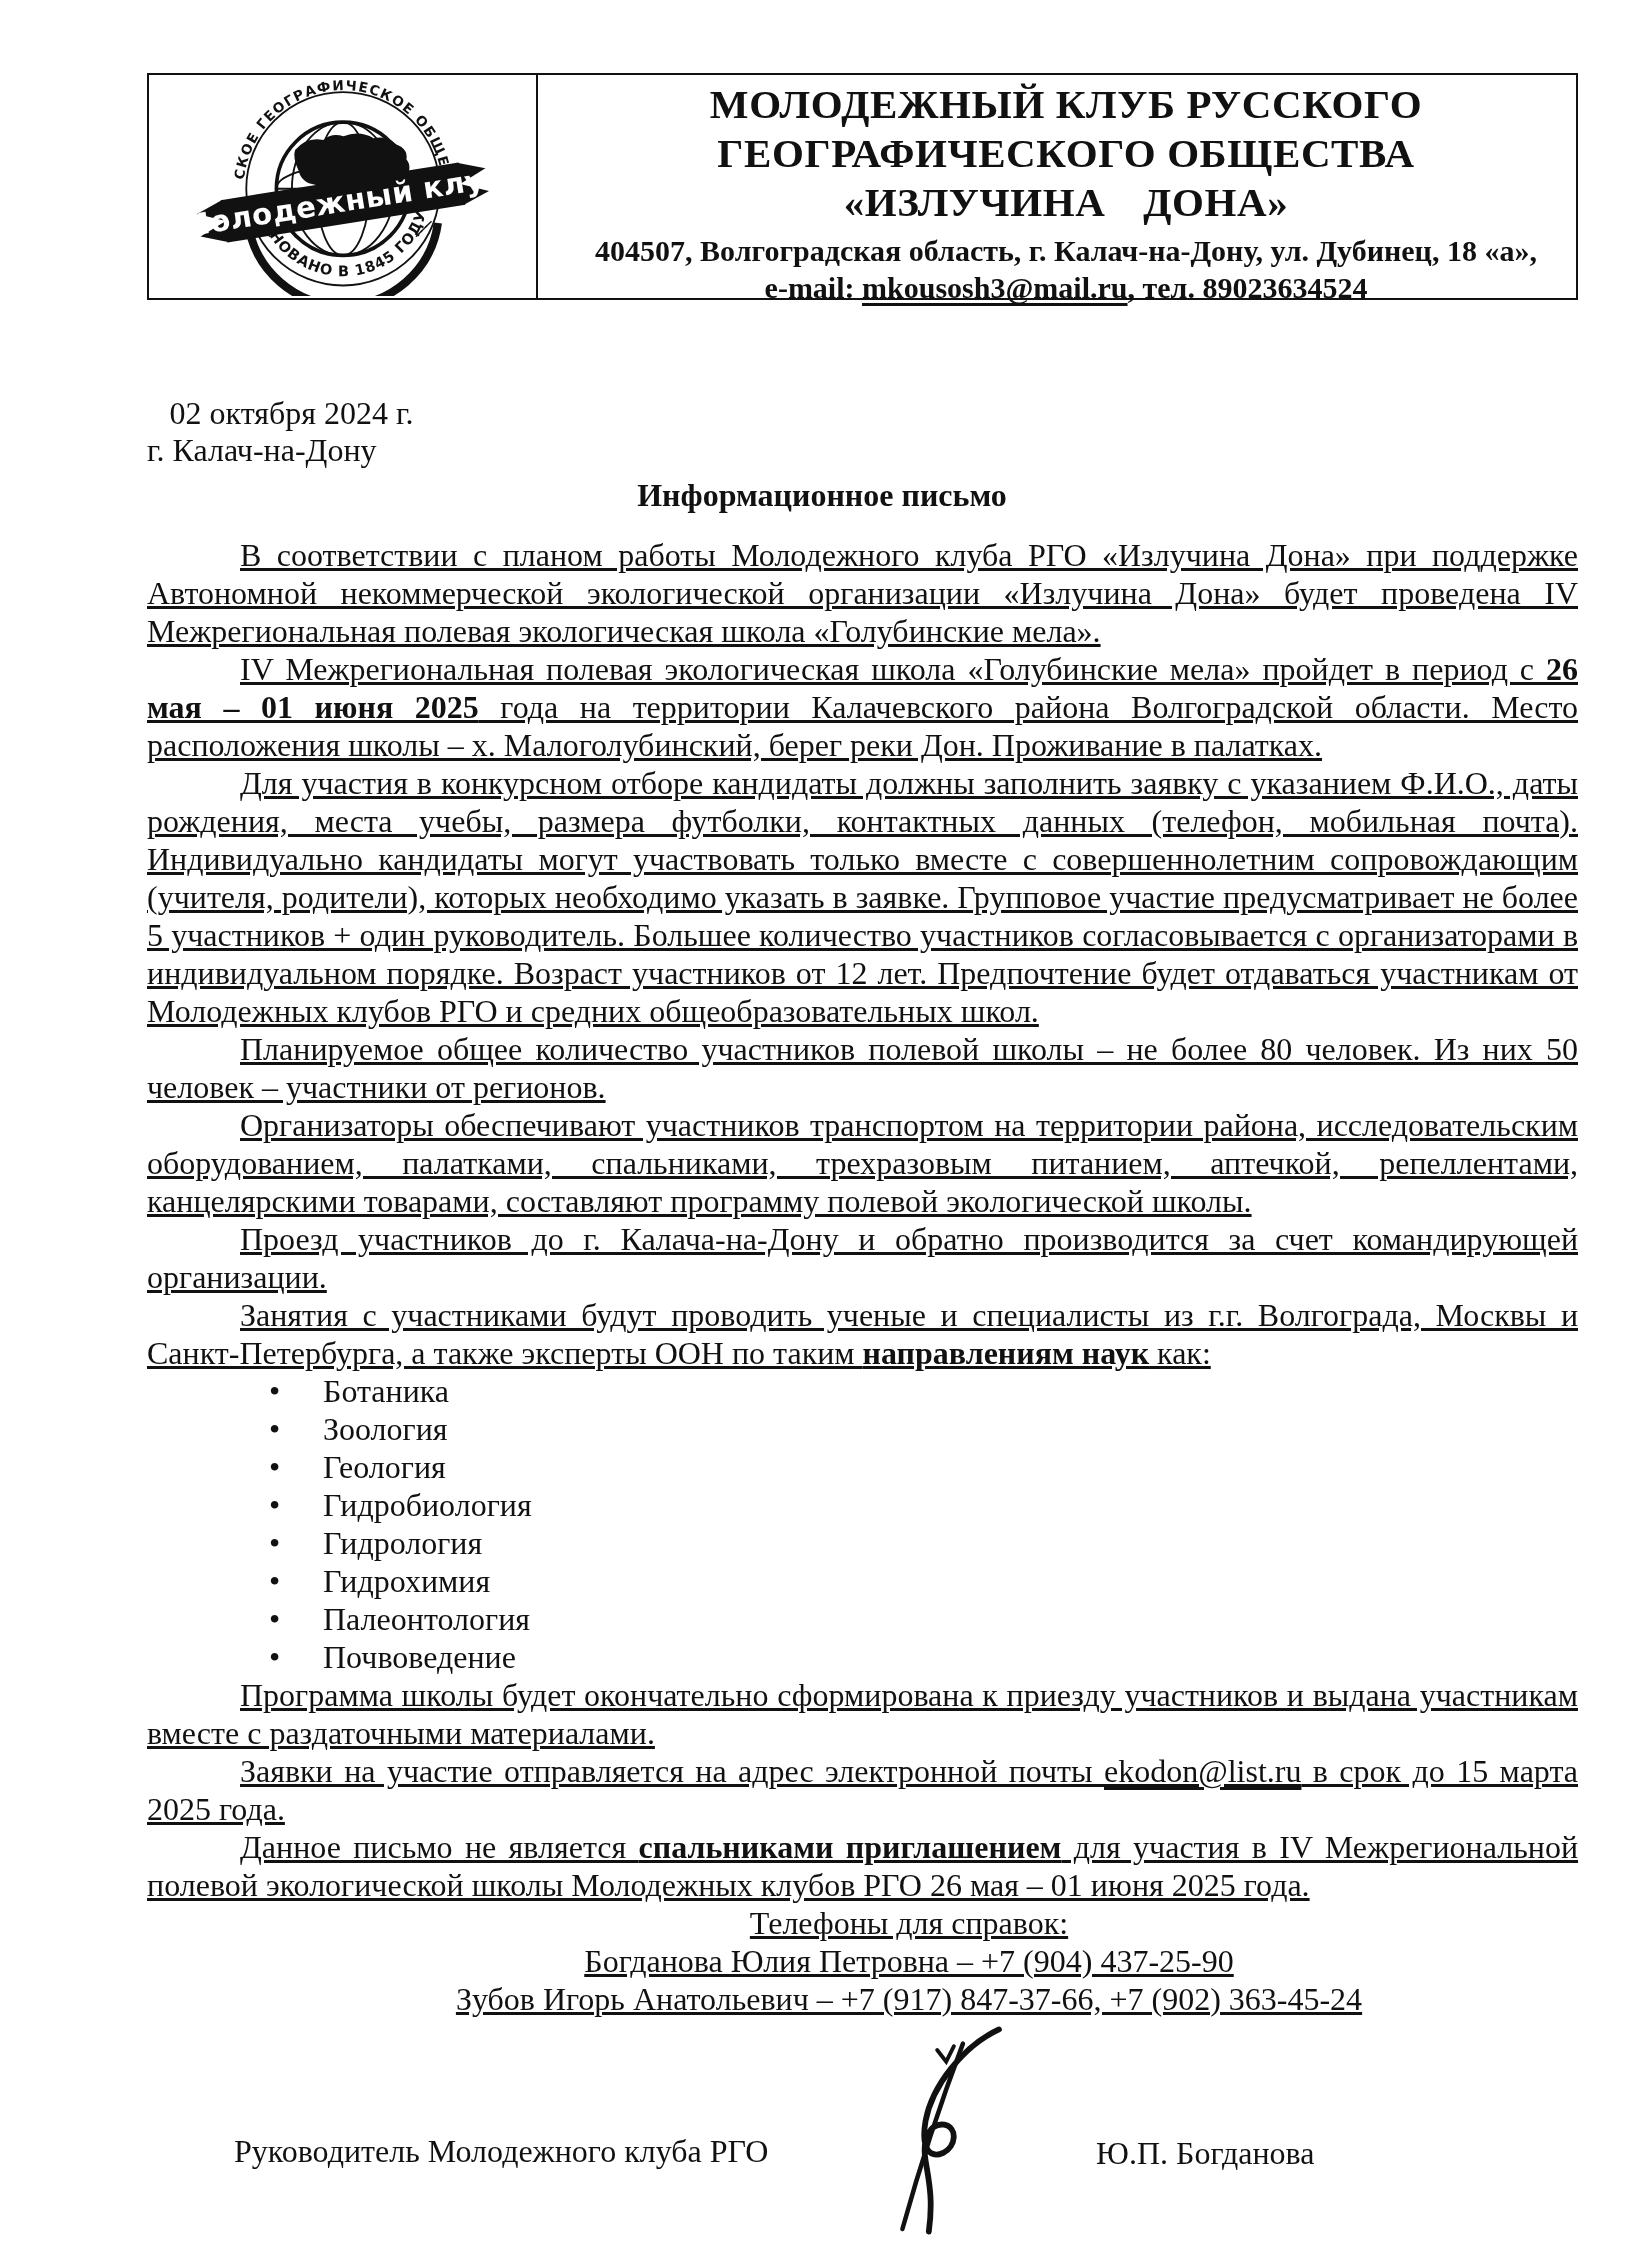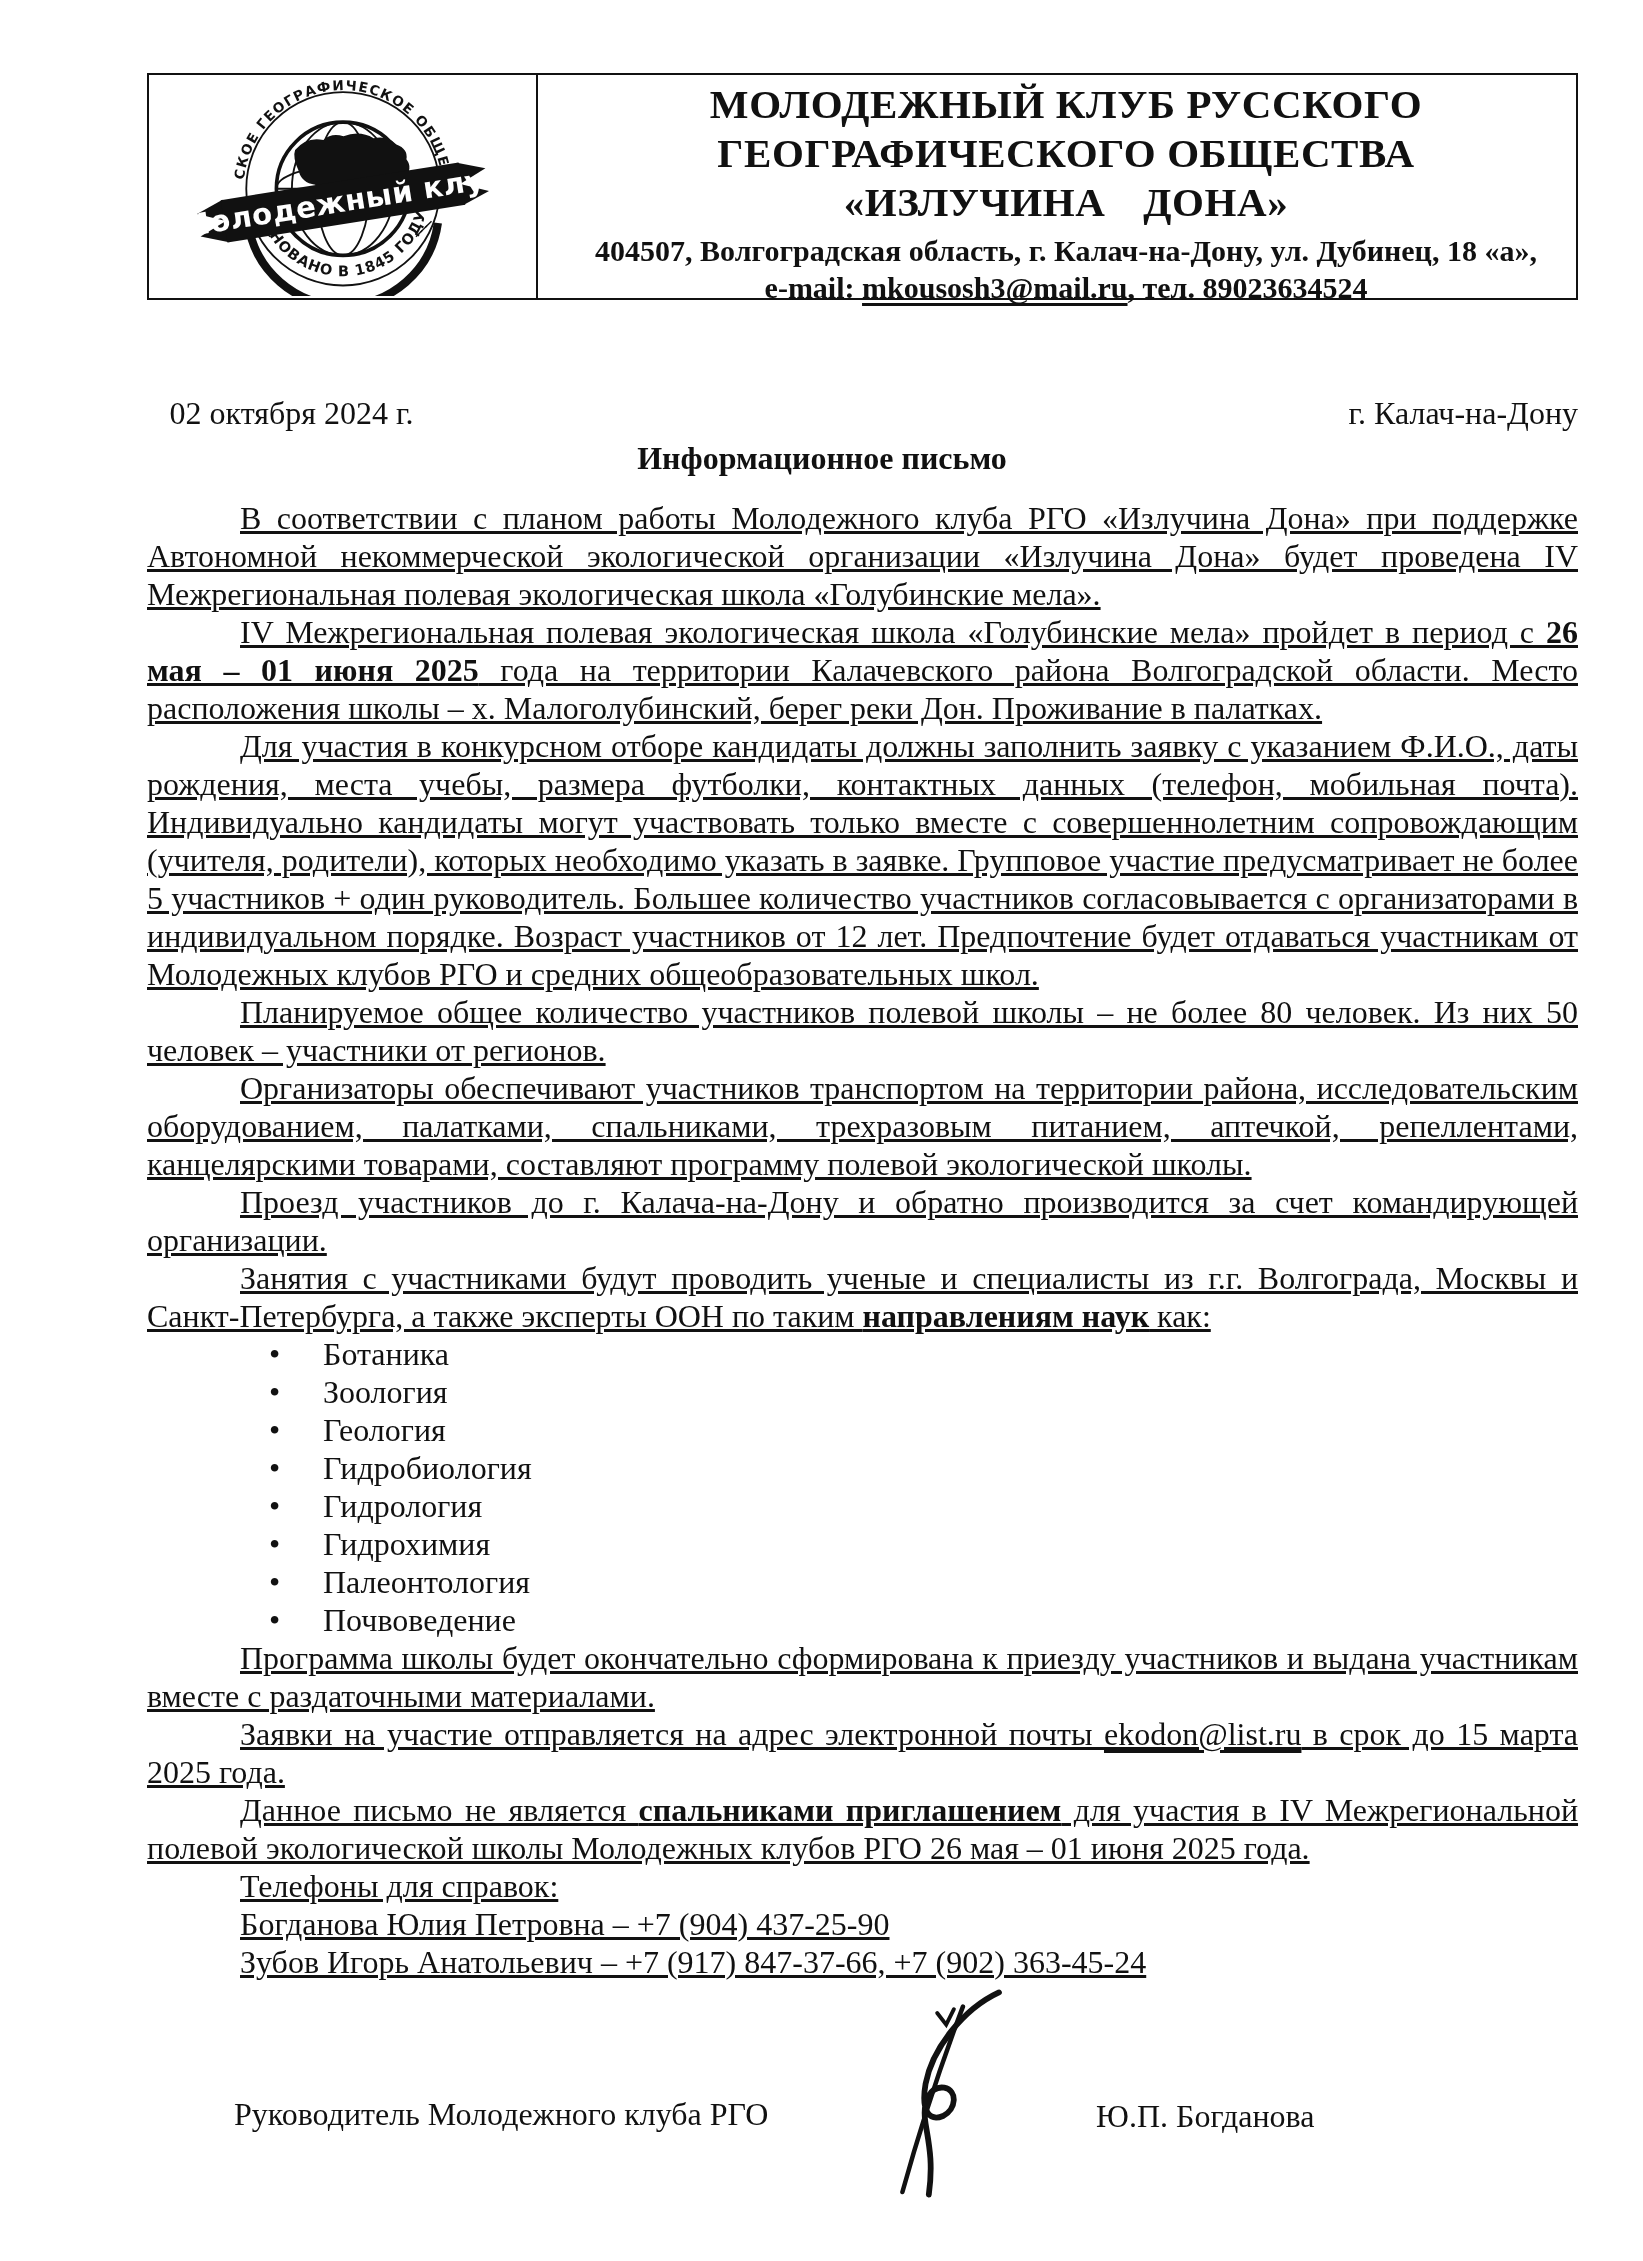--- a/index.html
+++ b/index.html
@@ -39,34 +39,35 @@
   }
   .org-title { font-size:41px; line-height:49px; letter-spacing:0.6px; }
   .org-title-name { word-spacing:27px; }
   .org-address { font-size:30px; line-height:37px; margin-top:5.2px; }
   .org-contact { font-size:30px; line-height:37px; }
 
   
   .dateline {
     display:flex; justify-content:space-between;
     margin:95px 66px 0 147px;
+    flex-direction:column;
   }
   .dateline .date { padding-left:22.6px; }
   .doc-title { text-align:center; font-weight:bold; font-size:32px; margin-top:7.7px; }
 
   
   .letter-body { margin:22px 66px 0 147px; }
   .para {
     margin:0;
     text-indent:93px;
     text-align:justify;
     line-height:38px;
     text-decoration:underline;
   }
-  .para.plain { text-align:left; }
+  .para.plain { text-align:center; }
   .science-list {
     list-style:none;
     margin:0 0 0 122px; padding:0;
   }
   .science-list li {
     position:relative;
     padding-left:54px;
     line-height:38px;
   }
   .science-list li::before {

